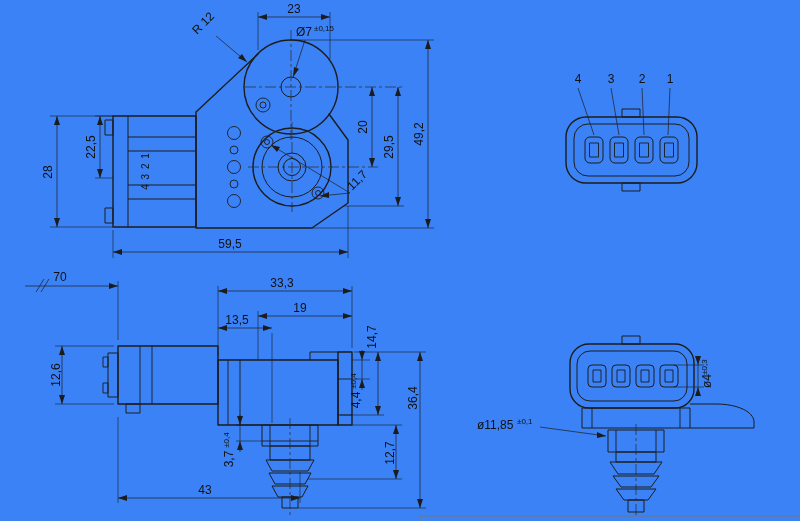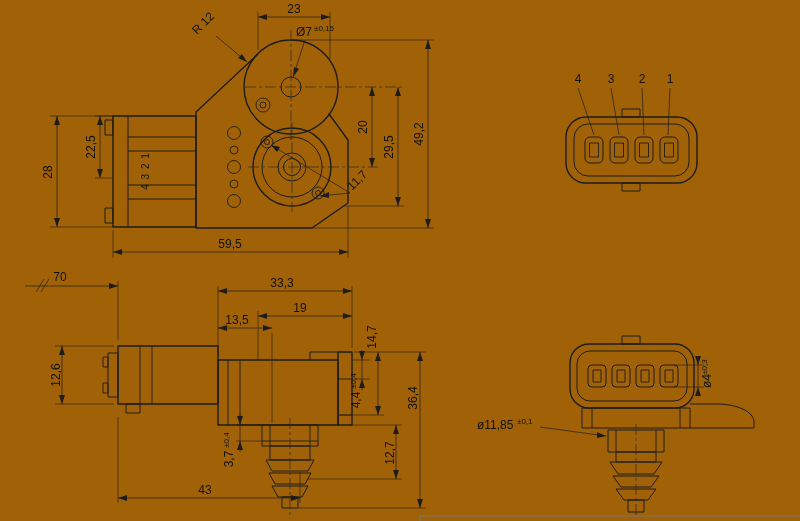--- a/index.html
+++ b/index.html
@@ -1,16 +1,16 @@
 <!DOCTYPE html>
 <html><head>
 <meta charset="utf-8">
 <style>
   html,body{margin:0;padding:0;background:#fff;}
-  .canvas{position:relative;width:800px;height:521px;background:#a16207;overflow:hidden;
+  .canvas{position:relative;width:800px;height:521px;background:#3b82f6;overflow:hidden;
           font-family:"Liberation Sans",sans-serif;}
   svg{position:absolute;left:0;top:0;}
   
   .ol{fill:none;stroke:#1c1c1c;stroke-width:1.4;stroke-linejoin:round;stroke-linecap:round;}
   .md{fill:none;stroke:#1c1c1c;stroke-width:1;stroke-linejoin:round;}
   .tn{fill:none;stroke:#1c1c1c;stroke-width:.9;stroke-linejoin:round;}
   .dim{fill:none;stroke:#1c1c1c;stroke-width:.7;}
   .ext{fill:none;stroke:#1c1c1c;stroke-width:.6;}
   .cl{fill:none;stroke:#2a2a2a;stroke-width:.7;stroke-dasharray:11 3 3 3;}
   .ah{fill:#1c1c1c;stroke:none;}

